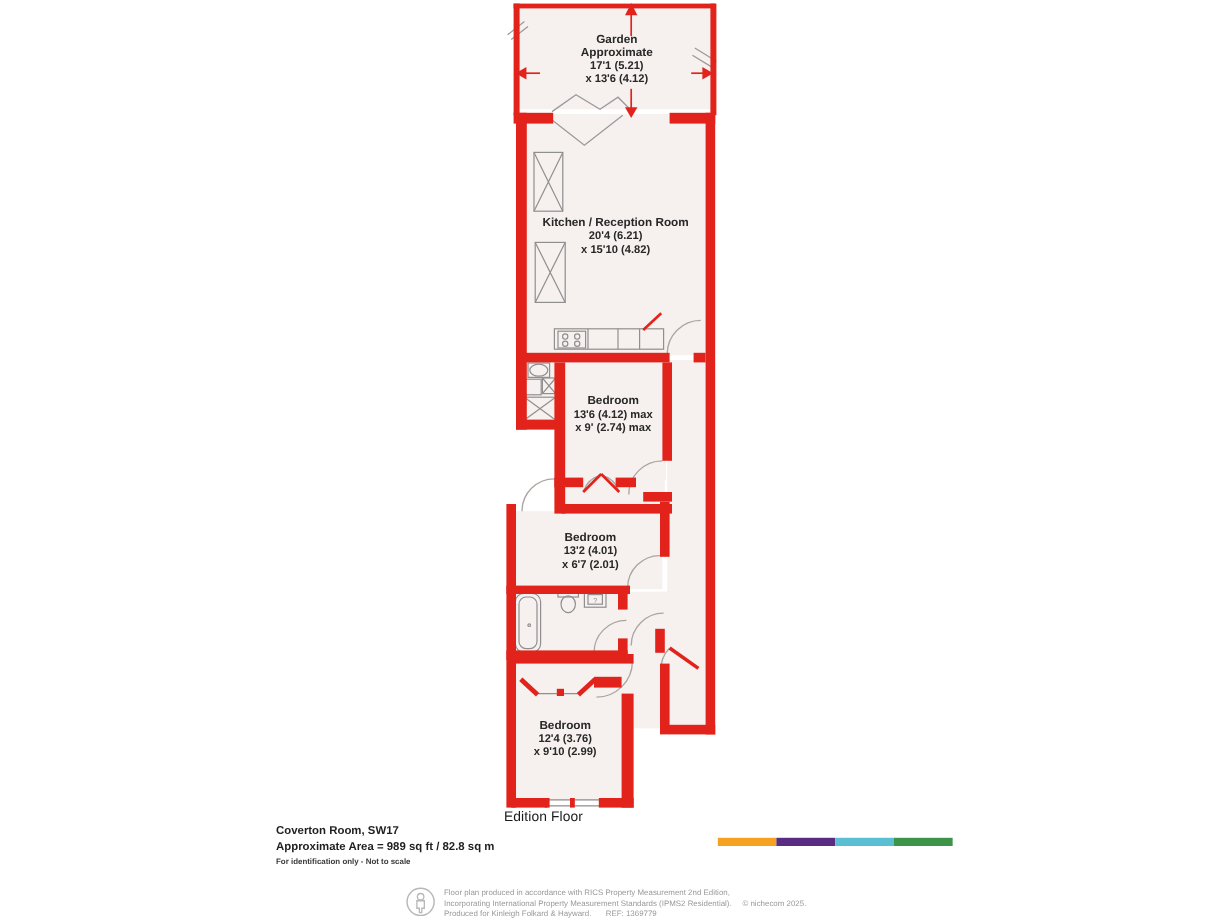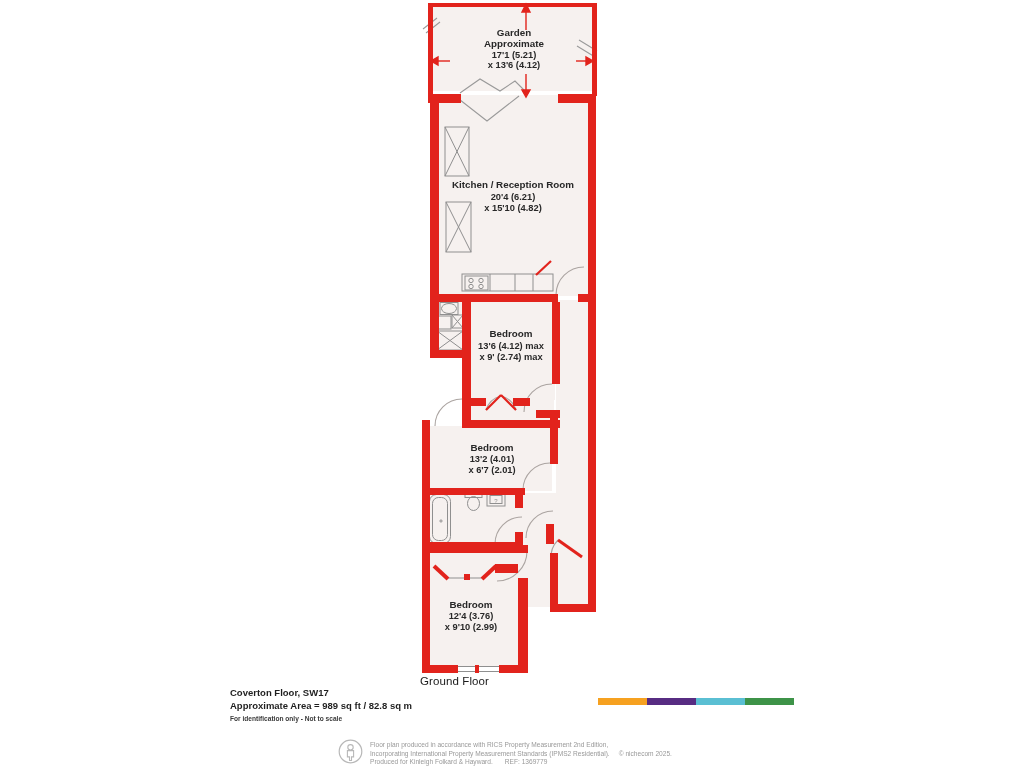--- a/index.html
+++ b/index.html
@@ -187,24 +187,24 @@
       <text class="room-name" x="492" y="451">Bedroom</text>
       <text class="room-dim" x="492" y="462">13'2 (4.01)</text>
       <text class="room-dim" x="492" y="473">x 6'7 (2.01)</text>
 
       <text class="room-name" x="471" y="607.5">Bedroom</text>
       <text class="room-dim" x="471" y="618.5">12'4 (3.76)</text>
       <text class="room-dim" x="471" y="629.5">x 9'10 (2.99)</text>
     </g>
   </svg>
 
-  <div class="ground-floor">Ground Floor</div>
+  <div class="ground-floor">Edition Floor</div>
 
   <div class="info-block">
-    <div class="addr">Coverton Floor, SW17</div>
+    <div class="addr">Coverton Room, SW17</div>
     <div class="area">Approximate Area = 989 sq ft / 82.8 sq m</div>
     <div class="note">For identification only - Not to scale</div>
   </div>
 
   <div class="brand">
     <svg class="bars" width="196" height="7" viewBox="0 0 196 7">
       <rect x="0" y="0" width="49" height="7" fill="#F6A120"></rect>
       <rect x="49" y="0" width="49" height="7" fill="#572C82"></rect>
       <rect x="98" y="0" width="49" height="7" fill="#5ABFD3"></rect>
       <rect x="147" y="0" width="49" height="7" fill="#3D9348"></rect>

